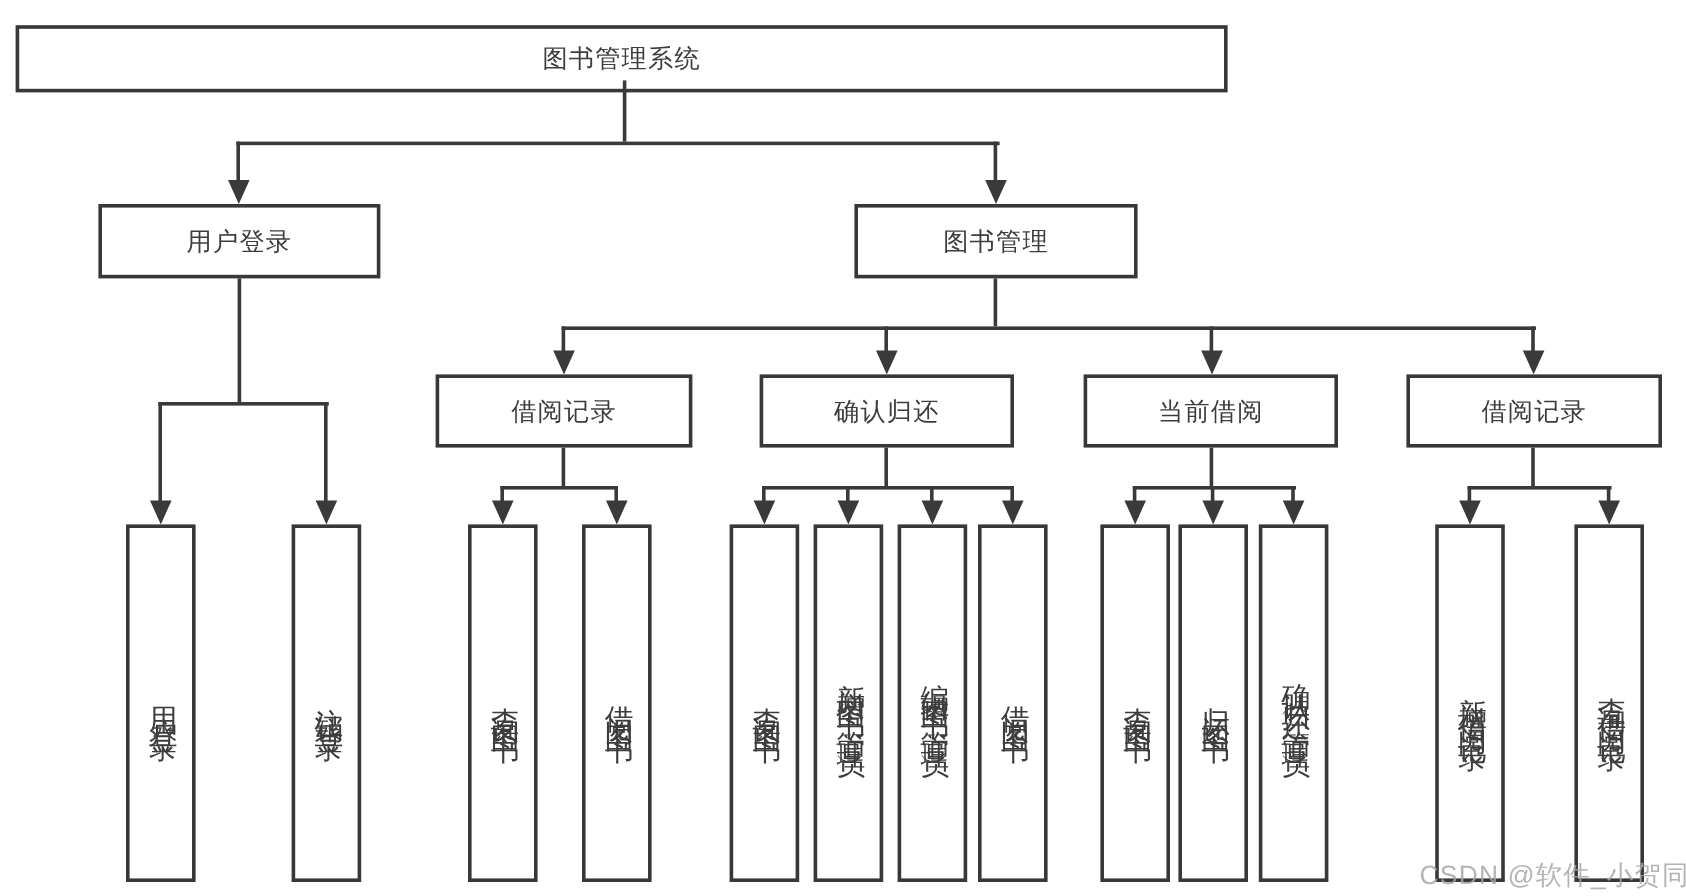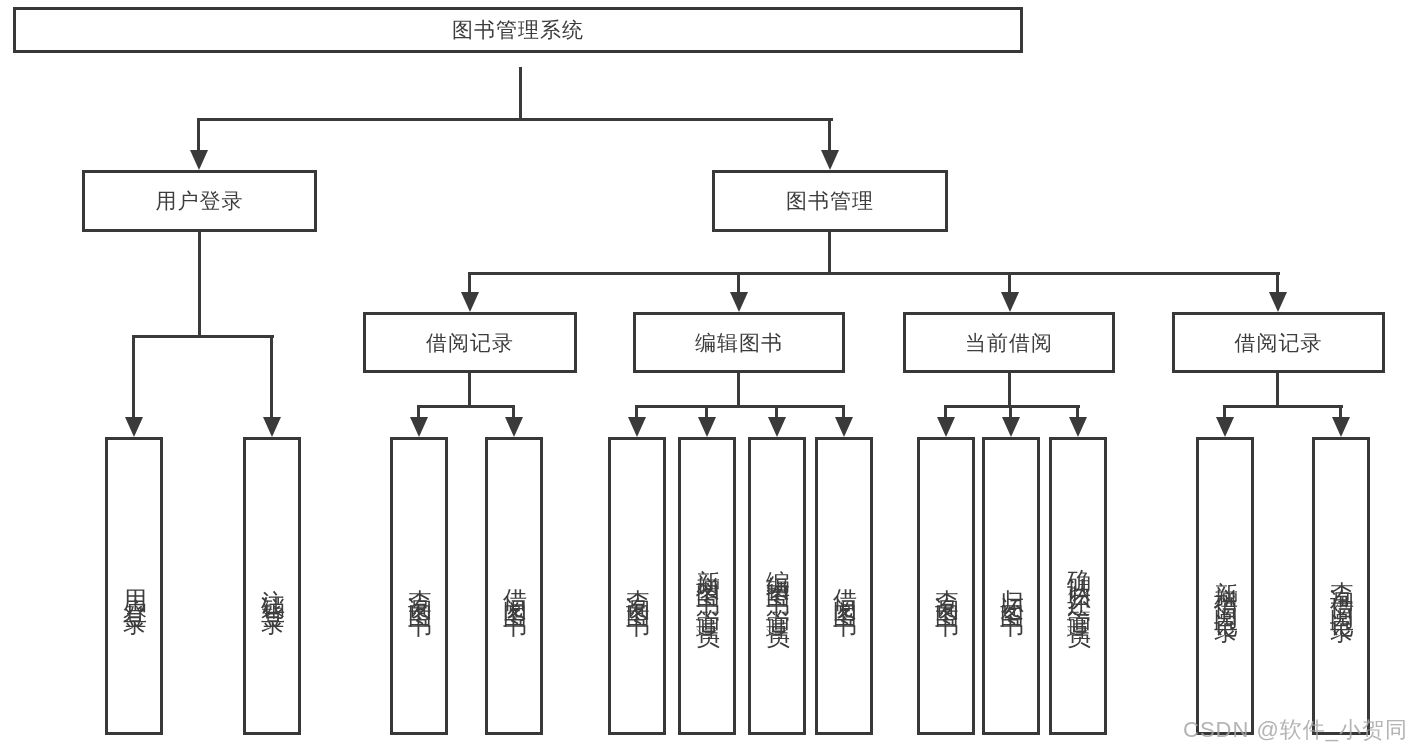--- a/index.html
+++ b/index.html
@@ -34,21 +34,21 @@
   .wm{
     position:absolute;left:1183px;top:715px;z-index:6;white-space:nowrap;
     font-size:22px;color:rgba(168,166,166,0.85);letter-spacing:1px;
   }
 </style>
 </head>
 <body>
 
 <div id="stage">
 
-  <div class="hbox" style="left:13px;top:7px;width:1010px;height:46px;">图书管理系统</div>
+  <div class="hbox" style="left:13px;top:21px;width:1010px;height:56px;">图书管理系统</div>
 
   <div class="vl" style="left:519px;top:67px;height:51px;"></div>
   <div class="hl" style="left:197px;top:118px;width:636px;"></div>
   <div class="vl" style="left:197px;top:118px;height:33px;"></div>
   <div class="arr" style="left:190px;top:150px;"></div>
   <div class="vl" style="left:828px;top:118px;height:33px;"></div>
   <div class="arr" style="left:821px;top:150px;"></div>
 
   <div class="hbox" style="left:82px;top:170px;width:235px;height:62px;">用户登录</div>
   <div class="hbox" style="left:712px;top:170px;width:236px;height:62px;">图书管理</div>
@@ -65,21 +65,21 @@
   <div class="vl" style="left:468px;top:272px;height:21px;"></div>
   <div class="arr" style="left:461px;top:292px;"></div>
   <div class="vl" style="left:737px;top:272px;height:21px;"></div>
   <div class="arr" style="left:730px;top:292px;"></div>
   <div class="vl" style="left:1008px;top:272px;height:21px;"></div>
   <div class="arr" style="left:1001px;top:292px;"></div>
   <div class="vl" style="left:1276px;top:272px;height:21px;"></div>
   <div class="arr" style="left:1269px;top:292px;"></div>
 
   <div class="hbox" style="left:363px;top:312px;width:214px;height:61px;">借阅记录</div>
-  <div class="hbox" style="left:633px;top:312px;width:212px;height:61px;">编辑图书</div>
+  <div class="hbox" style="left:633px;top:312px;width:212px;height:61px;">确认归还</div>
   <div class="hbox" style="left:903px;top:312px;width:212px;height:61px;">当前借阅</div>
   <div class="hbox" style="left:1172px;top:312px;width:213px;height:61px;">借阅记录</div>
 
   <div class="vl" style="left:468px;top:373px;height:32px;"></div>
   <div class="hl" style="left:417px;top:405px;width:98px;"></div>
   <div class="vl" style="left:417px;top:405px;height:13px;"></div>
   <div class="arr" style="left:410px;top:417px;"></div>
   <div class="vl" style="left:512px;top:405px;height:13px;"></div>
   <div class="arr" style="left:505px;top:417px;"></div>
 

